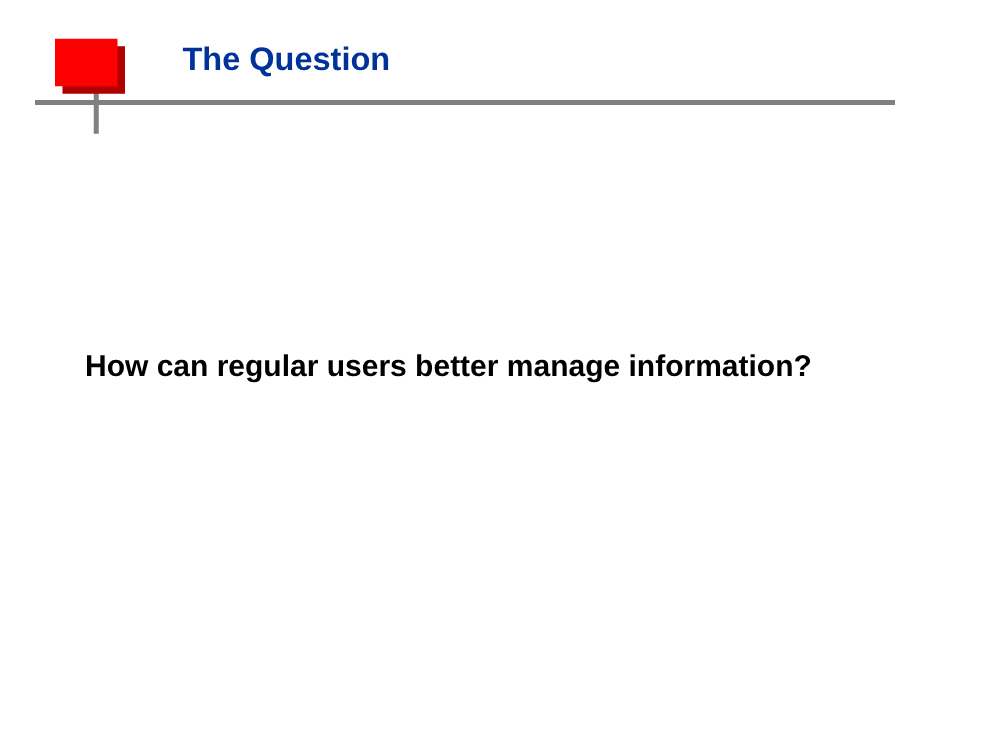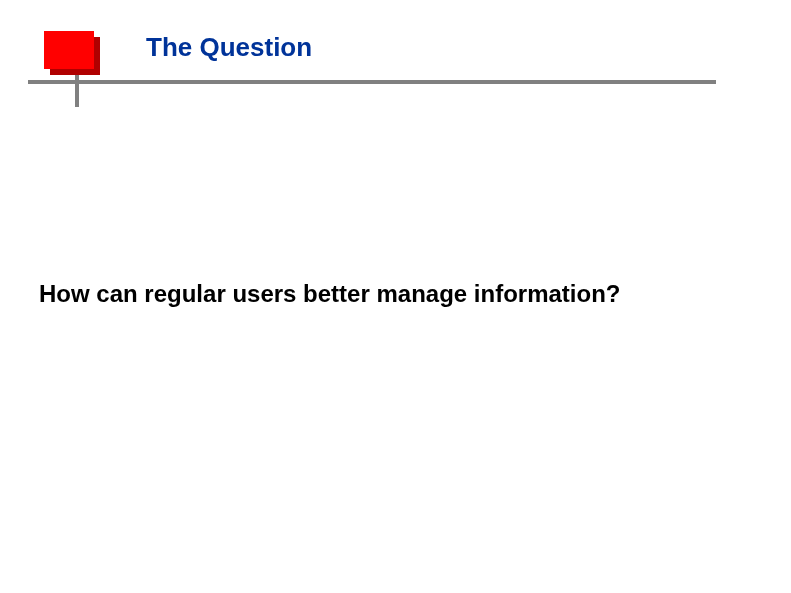--- a/index.html
+++ b/index.html
@@ -52,21 +52,21 @@
   .title {
     position: absolute;
     left: 146px;
     top: 32px;
     font-size: 26px;
     font-weight: bold;
     color: #003399;
   }
   .body-text {
     position: absolute;
-    left: 39px;
+    left: 68px;
     top: 280px;
     font-size: 24px;
     font-weight: bold;
     color: #000000;
   }
 </style>
 </head>
 <body>
 
 <div class="slide">

